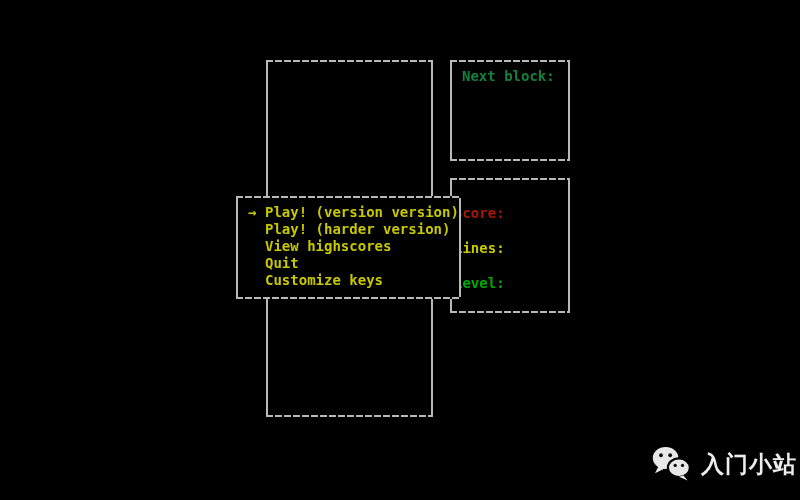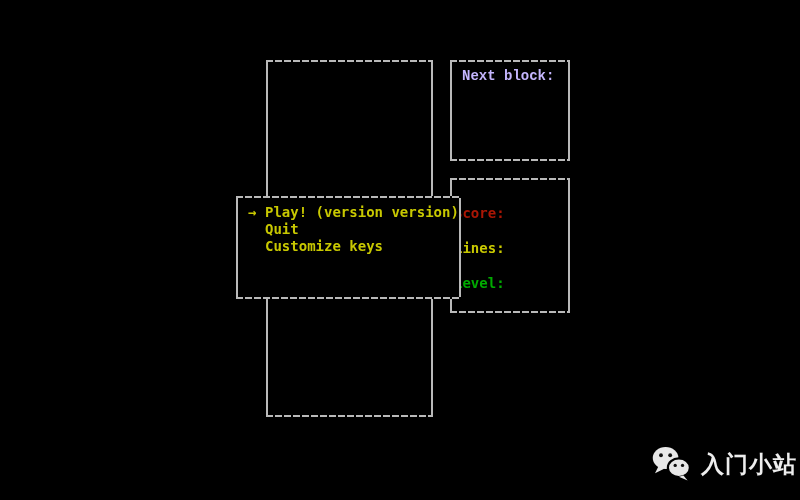--- a/index.html
+++ b/index.html
@@ -41,23 +41,22 @@
     left: 450px; top: 60px;
     width: 120px; height: 101px;
     z-index: 1;
   }
   #next-label {
     position: absolute;
     left: 10px; top: 6px;
     font-size: 14px;
     font-weight: bold;
     line-height: 17px;
-    color: #c4b5fd;
+    color: #15803d;
     white-space: pre;
-    font-family: Liberation Mono, monospace;
   }
   #stats-panel {
     left: 450px; top: 178px;
     width: 120px; height: 135px;
     z-index: 1;
   }
   .stat-row {
     position: absolute;
     left: 2px;
     font-size: 14px;
@@ -136,20 +135,28 @@
   <div id="menu-box" class="term-box">
     <div class="ticks top"></div>
     <div class="ticks bottom"></div>
 
     <div class="menu-row">
       <span class="menu-prefix">→</span>
       <span>Play! (version version)</span>
     </div>
     <div class="menu-row">
       <span class="menu-prefix"></span>
+      <span>Play! (harder version)</span>
+    </div>
+    <div class="menu-row">
+      <span class="menu-prefix"></span>
+      <span>View highscores</span>
+    </div>
+    <div class="menu-row">
+      <span class="menu-prefix"></span>
       <span>Quit</span>
     </div>
     <div class="menu-row">
       <span class="menu-prefix"></span>
       <span>Customize keys</span>
     </div>
   </div>
 
   <div id="watermark">
     <svg width="44" height="40" viewBox="0 0 48 42" aria-hidden="true">

